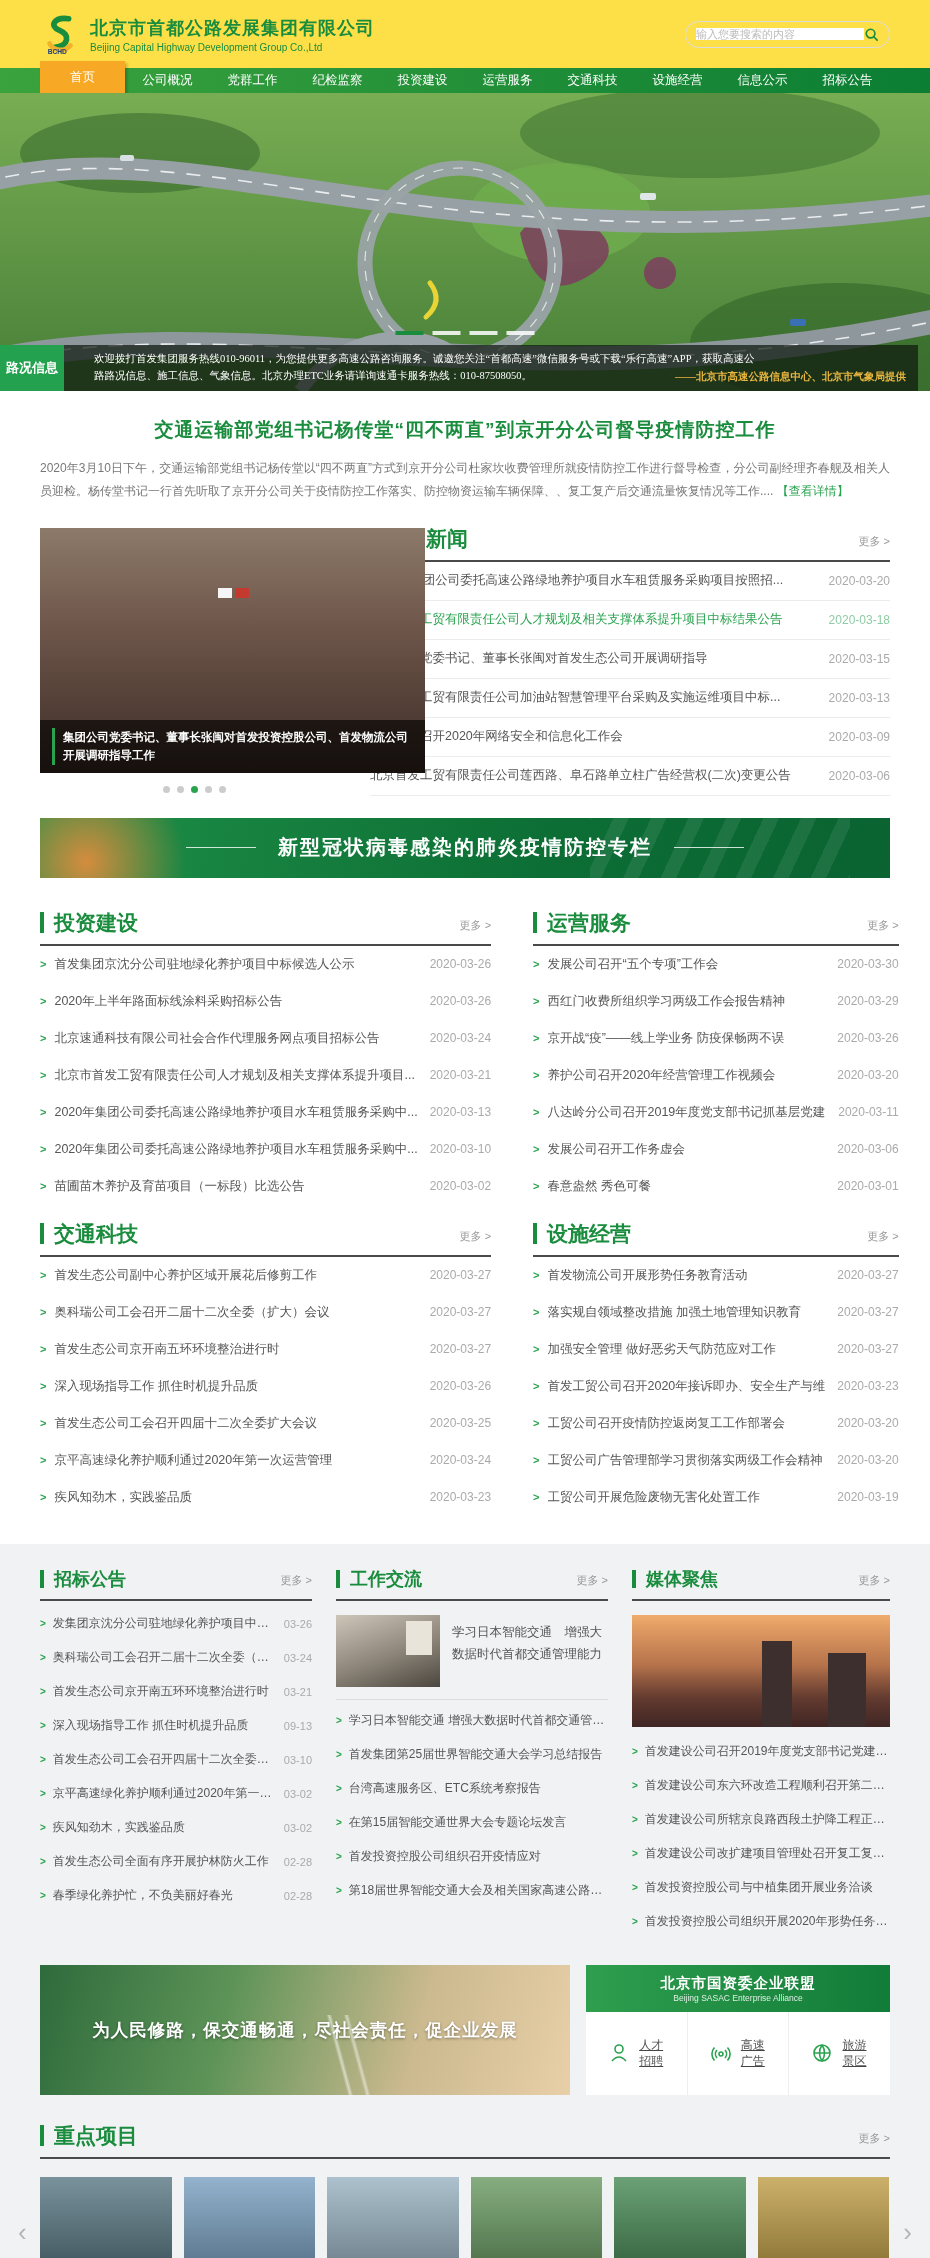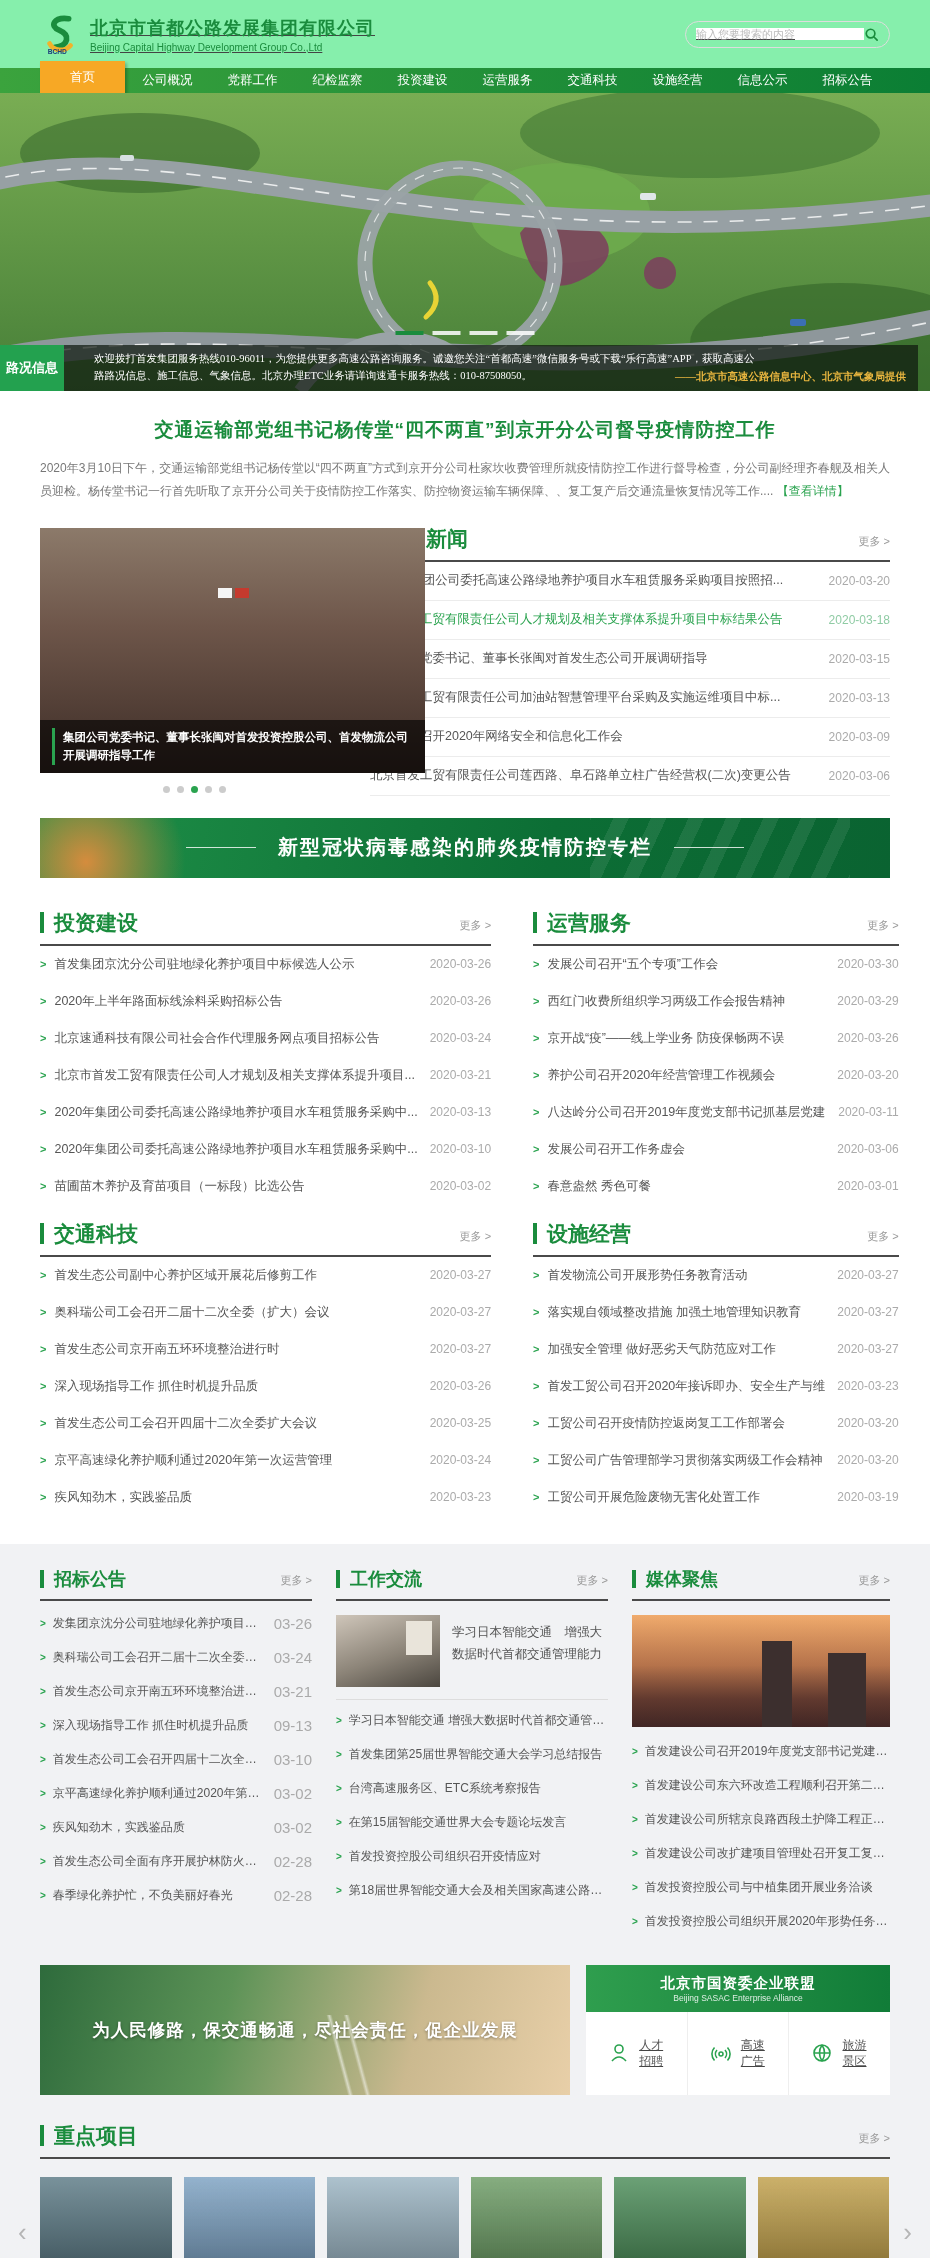--- a/index.html
+++ b/index.html
@@ -1,20 +1,20 @@
 <!DOCTYPE html>
 <html><head>
 <meta charset="utf-8">
 <style>
   * { margin:0; padding:0; box-sizing:border-box; }
   body { width:930px; background:#fff; font-family:"Liberation Sans","DejaVu Sans",sans-serif; color:#444; }
   .container { width:850px; margin:0 auto; }
 
   
-  .site-header { height:68px; display:flex; align-items:center; justify-content:space-between; background:#86efac;text-decoration:underline; }
+  .site-header { height:68px; display:flex; align-items:center; justify-content:space-between; background:#fde047; }
   .logo { display:flex; align-items:center; gap:8px; }
   .logo-mark { width:42px; height:42px; }
   .logo-zh { font-size:18px; font-weight:bold; color:#1a8c3d; letter-spacing:1px; }
   .logo-en { font-size:10px; color:#1a8c3d; margin-top:2px; }
   .search-box { width:205px; height:27px; border:1px solid #ddd; border-radius:14px; display:flex; align-items:center; padding:0 10px; }
   .search-box input { border:none; outline:none; flex:1; font-size:11px; color:#666; font-family:inherit; }
   .search-box input::placeholder { color:#bbb; }
 
   
   .main-nav { height:25px; background:linear-gradient(90deg,#3ba33d,#0b7e34); }
@@ -79,21 +79,21 @@
   .blist .row span { flex:1; min-width:0; overflow:hidden; white-space:nowrap; text-overflow:ellipsis; font-size:12.5px; color:#555; }
   .blist .row em { font-style:normal; font-size:12px; color:#aaa; margin-left:12px; white-space:nowrap; }
 
   
   .gray-zone { background:#f1f2f4; margin-top:28px; padding:26px 0 30px; }
   .tri-cols { display:grid; grid-template-columns:272px 272px 258px; column-gap:24px; }
   .tri-cols .sec-title { font-size:18px; }
   .slist .row { display:flex; align-items:center; padding:8.5px 0; cursor:pointer; }
   .slist .row u { text-decoration:none; color:#2aa34f; font-size:10px; margin-right:7px; font-weight:bold; }
   .slist .row span { flex:1; min-width:0; overflow:hidden; white-space:nowrap; text-overflow:ellipsis; font-size:12px; color:#555; }
-  .slist .row em { font-style:normal; font-size:15px; color:#aaa; margin-left:8px; white-space:nowrap; }
+  .slist .row em { font-style:normal; font-size:11px; color:#aaa; margin-left:8px; white-space:nowrap; }
   .feature { display:flex; gap:12px; padding:14px 0 12px; border-bottom:1px solid #ddd; cursor:pointer; }
   .feature .thumb { width:104px; height:72px; flex:none; background:linear-gradient(160deg,#cfc6ba,#8c8478 55%,#4b463f); position:relative; }
   .feature .thumb::after { content:""; position:absolute; right:8px; top:6px; width:26px; height:34px; background:#e9e4da; }
   .feature p { font-size:12.5px; color:#555; line-height:1.8; margin-top:6px; }
   .media-img { width:100%; height:112px; margin-top:14px; background:
       linear-gradient(180deg, rgba(240,150,80,.25), rgba(60,30,30,.55)),
       linear-gradient(180deg,#f0b276 0%,#d98d5c 45%,#6e4438 75%,#46302c 100%); position:relative; cursor:pointer; }
   .media-img::before, .media-img::after { content:""; position:absolute; bottom:0; background:#3c2f2e; }
   .media-img::before { left:130px; width:30px; height:86px; }
   .media-img::after { left:196px; width:38px; height:74px; }

